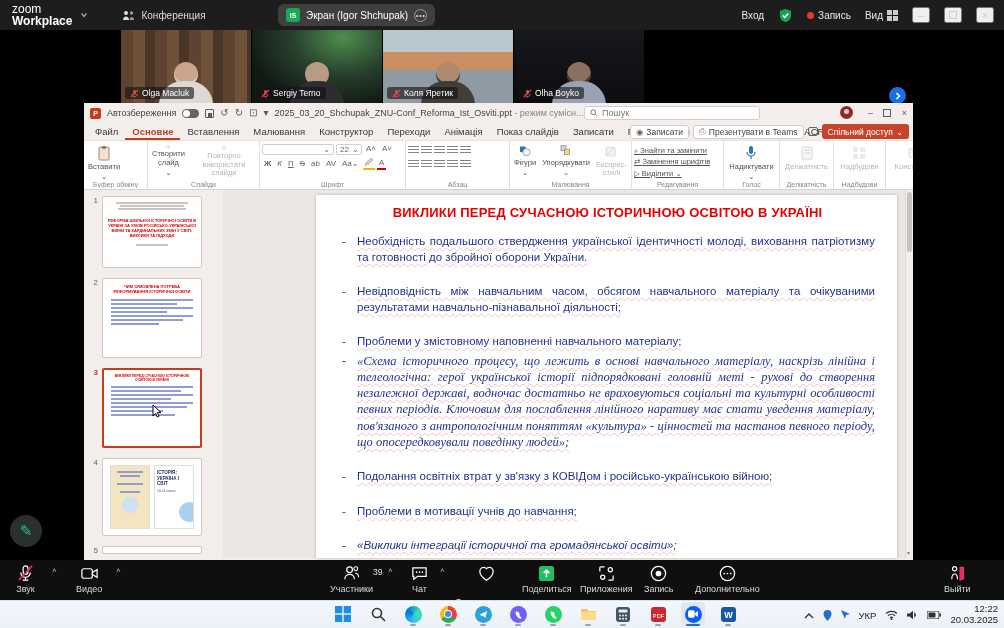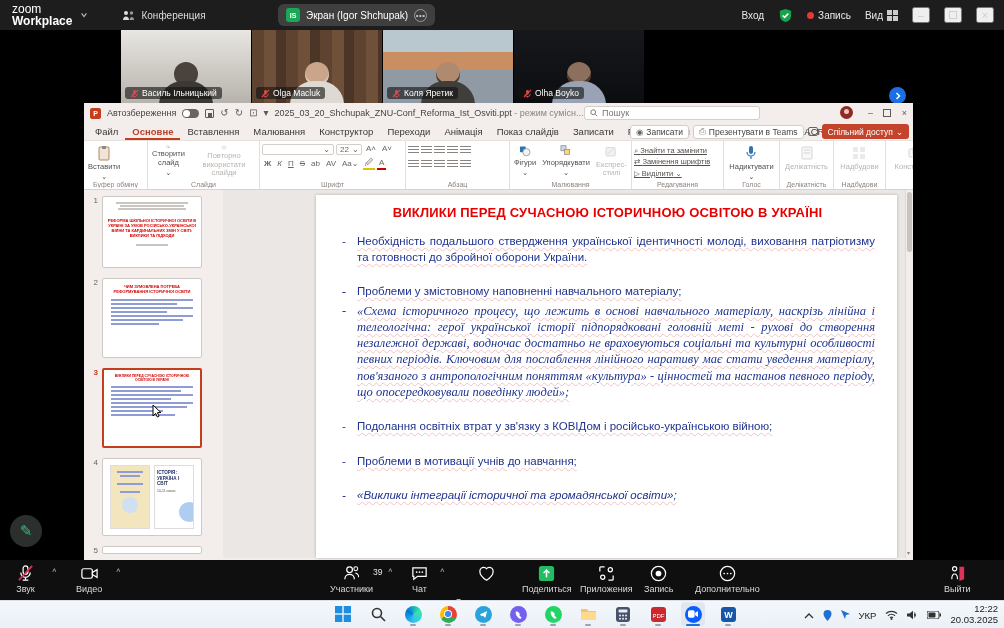--- a/index.html
+++ b/index.html
@@ -219,46 +219,46 @@
           </svg>
       </div>
       <button class="wc">–</button>
       <button class="wc"><span class="wc-box"></span></button>
       <button class="wc">×</button>
     </div>
   </header>
 
   <div class="videostrip">
     <div class="tiles">
-      <div class="tile bg1">
-        <div class="person">
-            <div class="head"></div>
-            <div class="torso"></div>
-          </div>
-        <div class="name-pill">
-          <svg class="mic-mute" viewBox="0 0 10 10">
-              <rect x="3.5" y="1" width="3" height="5" rx="1.5" fill="#e24a4a"></rect>
-              <path d="M2 5.5a3 3 0 006 0M5 8v1.5" stroke="#e24a4a" stroke-width="1" fill="none"></path>
-              <path d="M1 9L9 1" stroke="#e24a4a" stroke-width="1.2"></path>
-            </svg>
-          <span>Василь Ільницький</span>
-        </div>
-      </div>
       <div class="tile bg2">
         <div class="person">
             <div class="head"></div>
             <div class="torso"></div>
           </div>
         <div class="name-pill">
           <svg class="mic-mute" viewBox="0 0 10 10">
               <rect x="3.5" y="1" width="3" height="5" rx="1.5" fill="#e24a4a"></rect>
               <path d="M2 5.5a3 3 0 006 0M5 8v1.5" stroke="#e24a4a" stroke-width="1" fill="none"></path>
               <path d="M1 9L9 1" stroke="#e24a4a" stroke-width="1.2"></path>
             </svg>
           <span>Olga Macluk</span>
+        </div>
+      </div>
+      <div class="tile bg3">
+        <div class="person">
+            <div class="head"></div>
+            <div class="torso"></div>
+          </div>
+        <div class="name-pill">
+          <svg class="mic-mute" viewBox="0 0 10 10">
+              <rect x="3.5" y="1" width="3" height="5" rx="1.5" fill="#e24a4a"></rect>
+              <path d="M2 5.5a3 3 0 006 0M5 8v1.5" stroke="#e24a4a" stroke-width="1" fill="none"></path>
+              <path d="M1 9L9 1" stroke="#e24a4a" stroke-width="1.2"></path>
+            </svg>
+          <span>Sergiy Terno</span>
         </div>
       </div>
       <div class="tile bg5">
         <div class="person">
             <div class="head"></div>
             <div class="torso"></div>
           </div>
         <div class="name-pill">
           <svg class="mic-mute" viewBox="0 0 10 10">
               <rect x="3.5" y="1" width="3" height="5" rx="1.5" fill="#e24a4a"></rect>
@@ -562,21 +562,21 @@
             <span class="tnum">5</span>
             <div class="tcard" style="height:8px;"></div>
           </div>
         </div>
 
         <div class="canvas">
           <div class="slide">
             <div class="slide-title">ВИКЛИКИ ПЕРЕД СУЧАСНОЮ ІСТОРИЧНОЮ ОСВІТОЮ В УКРАЇНІ</div>
             <div class="bullets">
               <div class="bullet"><span class="dash">-</span><span>Необхідність подальшого ствердження української ідентичності молоді, виховання патріотизму та готовності до збройної оборони України.</span></div>
-              <div class="bullet"><span class="dash">-</span></div>
+              <div class="bullet"><span class="dash">-</span><span>Невідповідність між навчальним часом, обсягом навчального матеріалу та очікуваними результатами навчально-пізнавальної діяльності;</span></div>
               <div class="bullet tight"><span class="dash">-</span><span>Проблеми у змістовному наповненні навчального матеріалу;</span></div>
               <div class="bullet quote"><span class="dash">-</span><span>«Схема історичного процесу, що лежить в основі навчального матеріалу, наскрізь лінійна і телеологічна: герої української історії підпорядковані головній меті - рухові до створення незалежної державі, водночас достатньо не враховуються соціальні та культурні особливості певних періодів. Ключовим для послаблення лінійного наративу має стати уведення матеріалу, пов'язаного з антропологічним поняттям «культура» - цінностей та настанов певного періоду, що опосередковували поведінку людей»;</span></div>
               <div class="bullet"><span class="dash">-</span><span>Подолання освітніх втрат у зв'язку з КОВІДом і російсько-українською війною;</span></div>
               <div class="bullet"><span class="dash">-</span><span>Проблеми в мотивації учнів до навчання;</span></div>
               <div class="bullet quote" style="font-family:'Liberation Sans',sans-serif; font-size:11.5px;"><span class="dash">-</span><span>«Виклики інтеграції історичної та громадянської освіти»;</span></div>
 
             </div>
           </div>
         </div>
 

